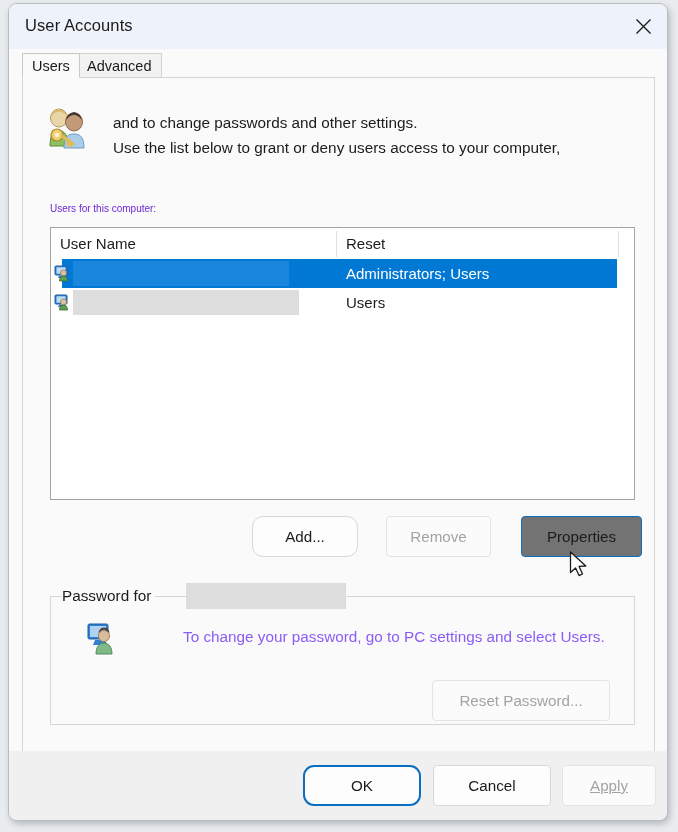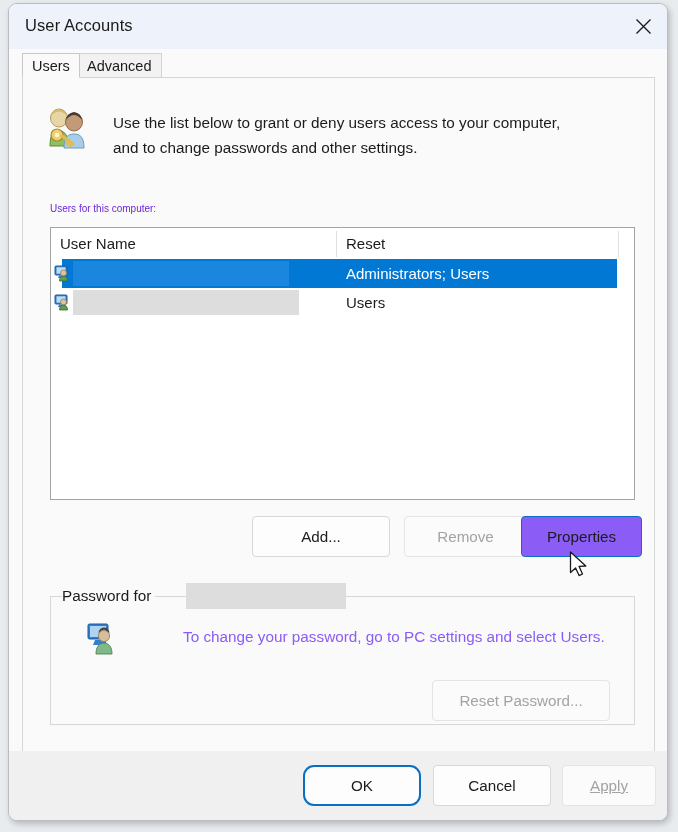--- a/index.html
+++ b/index.html
@@ -232,21 +232,21 @@
     color: #1b1b1b;
     cursor: default;
     white-space: nowrap;
   }
   .btn.disabled {
     color: #a3a3a3;
     background: #fbfbfb;
     border-color: #e4e4e4;
   }
   .btn.accent {
-    background: #8b5cf6;
+    background: #737373;
     border: 1px solid #0a6fc2;
     text-align: center;
   }
   .btn.default-focus {
     background: #fdfdfd;
     border: 2px solid #0a6fc2;
   }
 
   
   #pwgroup {
@@ -355,22 +355,22 @@
         <ellipse cx="32" cy="18" rx="8.5" ry="9" fill="#c29a78" stroke="#8e6a4c" stroke-width="1"></ellipse>
         <path d="M22 44 C22 33 26 30 32 30 C38 30 42 33 42 44 Z" fill="#a9cde8" stroke="#6c9cc1" stroke-width="1"></path>
         <path d="M24 16 Q32 6 40 16 Q39 9 32 8 Q25 9 24 16 Z" fill="#4a3a30"></path>
 
         <circle cx="15" cy="31" r="6" fill="#f0cf6e" stroke="#a98b2e" stroke-width="1.2"></circle>
         <circle cx="15" cy="31" r="2.3" fill="#fdf4d2"></circle>
         <path d="M20 32 L31 40 M27 36 L25 40 M30 39 L28 42" stroke="#e0bb55" stroke-width="3" stroke-linecap="round" fill="none"></path>
       </svg>
     </div>
     <div id="intro-text">
+      <div>and to change passwords and other settings.</div>
       <div>Use the list below to grant or deny users access to your computer,</div>
-      <div>and to change passwords and other settings.</div>
     </div>
 
     <div id="list-label">Users for this computer:</div>
 
     <div id="listview">
 
       <div id="list-header">
         <div class="col-head" style="left:0px; width:285px;">
           <span>User Name</span>
         </div>
@@ -405,24 +405,24 @@
             <circle cx="9.5" cy="9" r="3" fill="#dcc3a6" stroke="#9c7c58" stroke-width="0.8"></circle>
             <path d="M5.5 17 C5.5 13.5 7.2 12.2 9.5 12.2 C11.8 12.2 13.5 13.5 13.5 17 Z" fill="#5f9d4f" stroke="#3d6c32" stroke-width="0.8"></path>
           </svg>
         </div>
         <div class="redact" style="left:22px; width:226px;"></div>
         <div class="group-cell unsel" style="left:286px; width:281px;">Users</div>
       </div>
 
     </div>
 
-    <div class="btn" style="left:229px; top:438px; width:138px; height:41px;">
+    <div class="btn" style="left:229px; top:438px; width:106px; height:41px;border-radius:11px;">
       <span>Add...</span>
     </div>
-    <div class="btn disabled" style="left:381px; top:438px; width:123px; height:41px;">
+    <div class="btn disabled" style="left:363px; top:438px; width:105px; height:41px;">
       <span>Remove</span>
     </div>
     <div class="btn accent" style="left:498px; top:438px; width:121px; height:41px;">
       <span>Properties</span>
     </div>
 
     <div id="pwgroup">
       <div id="pw-icon">
         <svg width="34" height="34" viewBox="0 0 34 34">
           <rect x="1" y="3" width="20" height="15" rx="1.5" fill="#2f7fd4" stroke="#1f5d9e" stroke-width="1"></rect>

